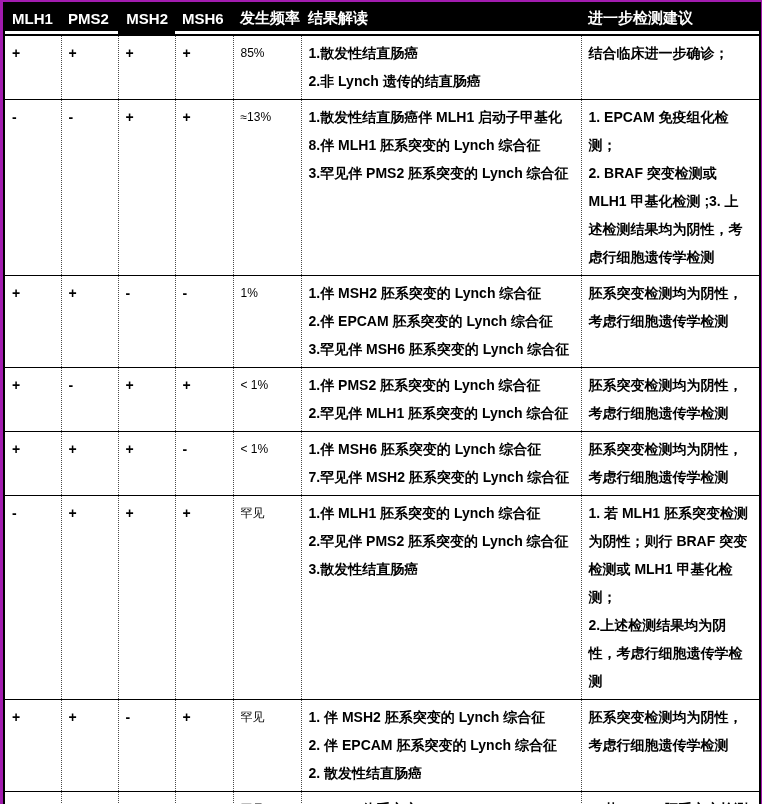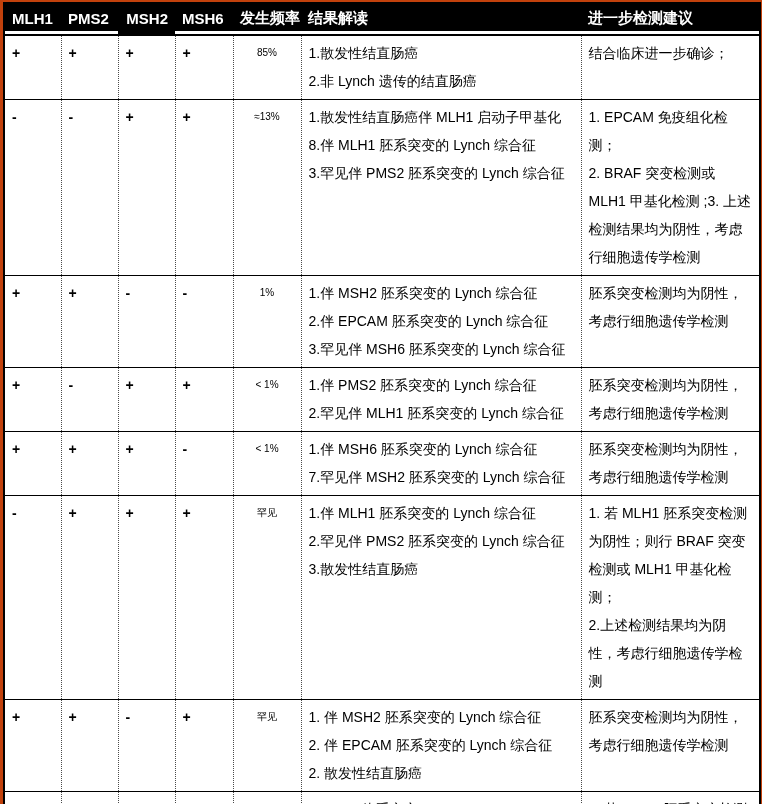--- a/index.html
+++ b/index.html
@@ -6,21 +6,21 @@
     margin: 0;
     padding: 0;
     background: #ffffff;
     font-family: "Liberation Sans", "DejaVu Sans", sans-serif;
   }
   .page {
     width: 762px;
     height: 804px;
     box-sizing: border-box;
     padding: 2px 3px;
-    background: #c2410c;
+    background: #a21caf;
     overflow: hidden;
   }
   table.ihc {
     border-collapse: collapse;
     table-layout: fixed;
     width: 756px;
     border: 2px solid #000000;
     font-size: 14px;
     color: #000000;
   }
@@ -52,25 +52,25 @@
     word-break: break-word;
   }
   table.ihc td:first-child {
     border-left: 0;
   }
   td.sign {
     font-weight: bold;
     font-size: 14px;
   }
   td.freq {
-    font-size: 10px;
-    text-align: center;
+    font-size: 12px;
   }
   .cell-lines div {
     line-height: 28px;
+    font-weight: bold;
   }
 </style>
 </head>
 <body>
 
 <div class="page">
   <table class="ihc">
     <colgroup>
       <col style="width:57px">
         <col style="width:57px">

